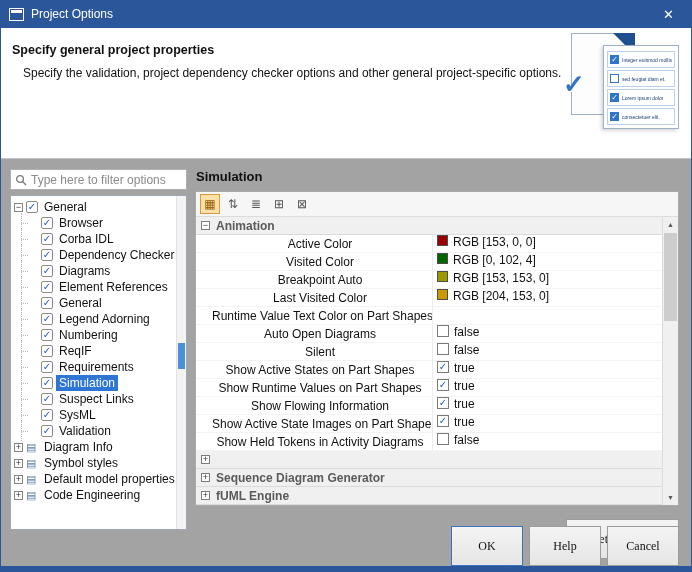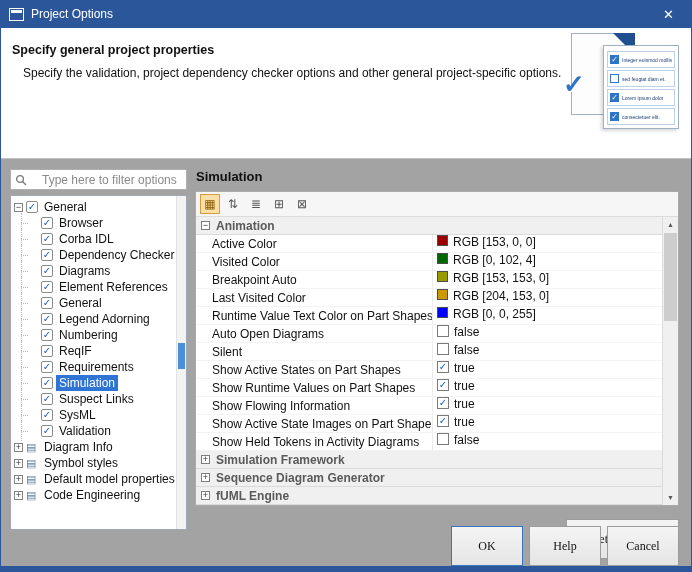--- a/index.html
+++ b/index.html
@@ -41,21 +41,21 @@
   .chk-text { font-size: 5px; color: #1c3f7a; white-space: nowrap; overflow: hidden; }
   .big-check { position: absolute; left: 0; top: 38px; color: #2e75c8; font-size: 26px; font-weight: bold;
                text-shadow: 1px 1px 0 #fff; }
 
   
   .body { flex: 1; display: flex; padding: 10px 12px 0 9px; gap: 8px; min-height: 0; }
 
   
   .left { width: 177px; flex: none; display: flex; flex-direction: column; }
   .filter-box { height: 21px; background: #fff; border: 1px solid #afafaf; display: flex; align-items: center;
-                padding: 0 4px; gap: 15px; margin-bottom: 5px; flex: none; }
+                padding: 0 4px; gap: 4px; margin-bottom: 5px; flex: none; }
   .filter-input { border: none; outline: none; flex: 1; min-width: 0; font-family: "Liberation Sans", sans-serif;
                   font-size: 12px; color: #333; background: transparent; }
   .filter-input::placeholder { color: #8b8b8b; }
   .tree-box { flex: 1; background: #fff; border: 1px solid #9fa8b4; position: relative;
               padding: 3px 13px 3px 3px; overflow: hidden; }
   .tree-row { display: flex; align-items: center; height: 16px; gap: 3px; position: relative; white-space: nowrap; }
   .tree-row.child { padding-left: 15px; }
   .tree-row.child::before { content: ""; position: absolute; left: 7px; top: -2px; bottom: -2px;
                             border-left: 1px dotted #b9b9b9; }
   .tree-row.child::after { content: ""; position: absolute; left: 7px; top: 8px; width: 7px;
@@ -83,21 +83,21 @@
   .tool-btn.pressed { background: #fde0a6; border: 1px solid #d79b3f; color: #8a5a00; }
   .table-wrap { display: flex; }
   .ptable { flex: 1; min-width: 0; }
   .group-row { height: 18px; background: #f0f0f0; border-bottom: 1px solid #dadada; display: flex;
                align-items: center; gap: 6px; padding: 0 0 0 5px; }
   .gtoggle { width: 9px; height: 9px; border: 1px solid #7d7d7d; background: #fff; font-size: 9px;
              line-height: 7px; text-align: center; color: #333; flex: none; }
   .glabel { font-weight: bold; color: #5a5a5a; }
   .prop-row { height: 18px; display: flex; border-bottom: 1px solid #f3f3f3; }
   .prop-name { width: 237px; flex: none; padding: 2px 4px 0 16px; border-right: 1px solid #ececec;
-               white-space: nowrap; overflow: hidden; }
+               white-space: nowrap; overflow: hidden; text-align: center; }
   .prop-value { flex: 1; min-width: 0; display: flex; align-items: flex-start; gap: 5px; padding: 0 4px; }
   .swatch { width: 11px; height: 11px; border: 1px solid #4d4d4d; flex: none; }
   .vcheck { width: 12px; height: 12px; border: 1px solid #7a7a7a; background: #fff; color: #1f5bbf;
             font-size: 10px; line-height: 10px; text-align: center; flex: none; }
   .vtext { white-space: nowrap; }
   .vscroll { width: 16px; flex: none; border-left: 1px solid #dcdcdc; background: #f0f0f0; position: relative; }
   .varrow { height: 15px; display: flex; align-items: center; justify-content: center; font-size: 7px; color: #5a5a5a; }
   .varrow.down { position: absolute; bottom: 0; left: 0; right: 0; }
   .vthumb { position: absolute; top: 16px; left: 1px; right: 1px; height: 88px; background: #cdcdcd; }
 
@@ -302,24 +302,20 @@
               </div>
               <div class="prop-row">
                 <div class="prop-name">Last Visited Color</div>
                 <div class="prop-value">
                   <span class="swatch" style="background: rgb(204, 153, 0);"></span>
                   <span class="vtext">RGB [204, 153, 0]</span>
                 </div>
               </div>
               <div class="prop-row">
                 <div class="prop-name">Runtime Value Text Color on Part Shapes</div>
-                <div class="prop-value">
-                  <span class="swatch" style="background: rgb(0, 0, 255);"></span>
-                  <span class="vtext">RGB [0, 0, 255]</span>
-                </div>
               </div>
               <div class="prop-row">
                 <div class="prop-name">Auto Open Diagrams</div>
                 <div class="prop-value">
                   <span class="vcheck"></span>
                   <span class="vtext">false</span>
                 </div>
               </div>
               <div class="prop-row">
                 <div class="prop-name">Silent</div>
@@ -358,21 +354,20 @@
               </div>
               <div class="prop-row">
                 <div class="prop-name">Show Held Tokens in Activity Diagrams</div>
                 <div class="prop-value">
                   <span class="vcheck"></span>
                   <span class="vtext">false</span>
                 </div>
               </div>
               <div class="group-row">
                 <span class="gtoggle">+</span>
-                <span class="glabel">Simulation Framework</span>
               </div>
               <div class="group-row">
                 <span class="gtoggle">+</span>
                 <span class="glabel">Sequence Diagram Generator</span>
               </div>
               <div class="group-row">
                 <span class="gtoggle">+</span>
                 <span class="glabel">fUML Engine</span>
               </div>
             </div>

